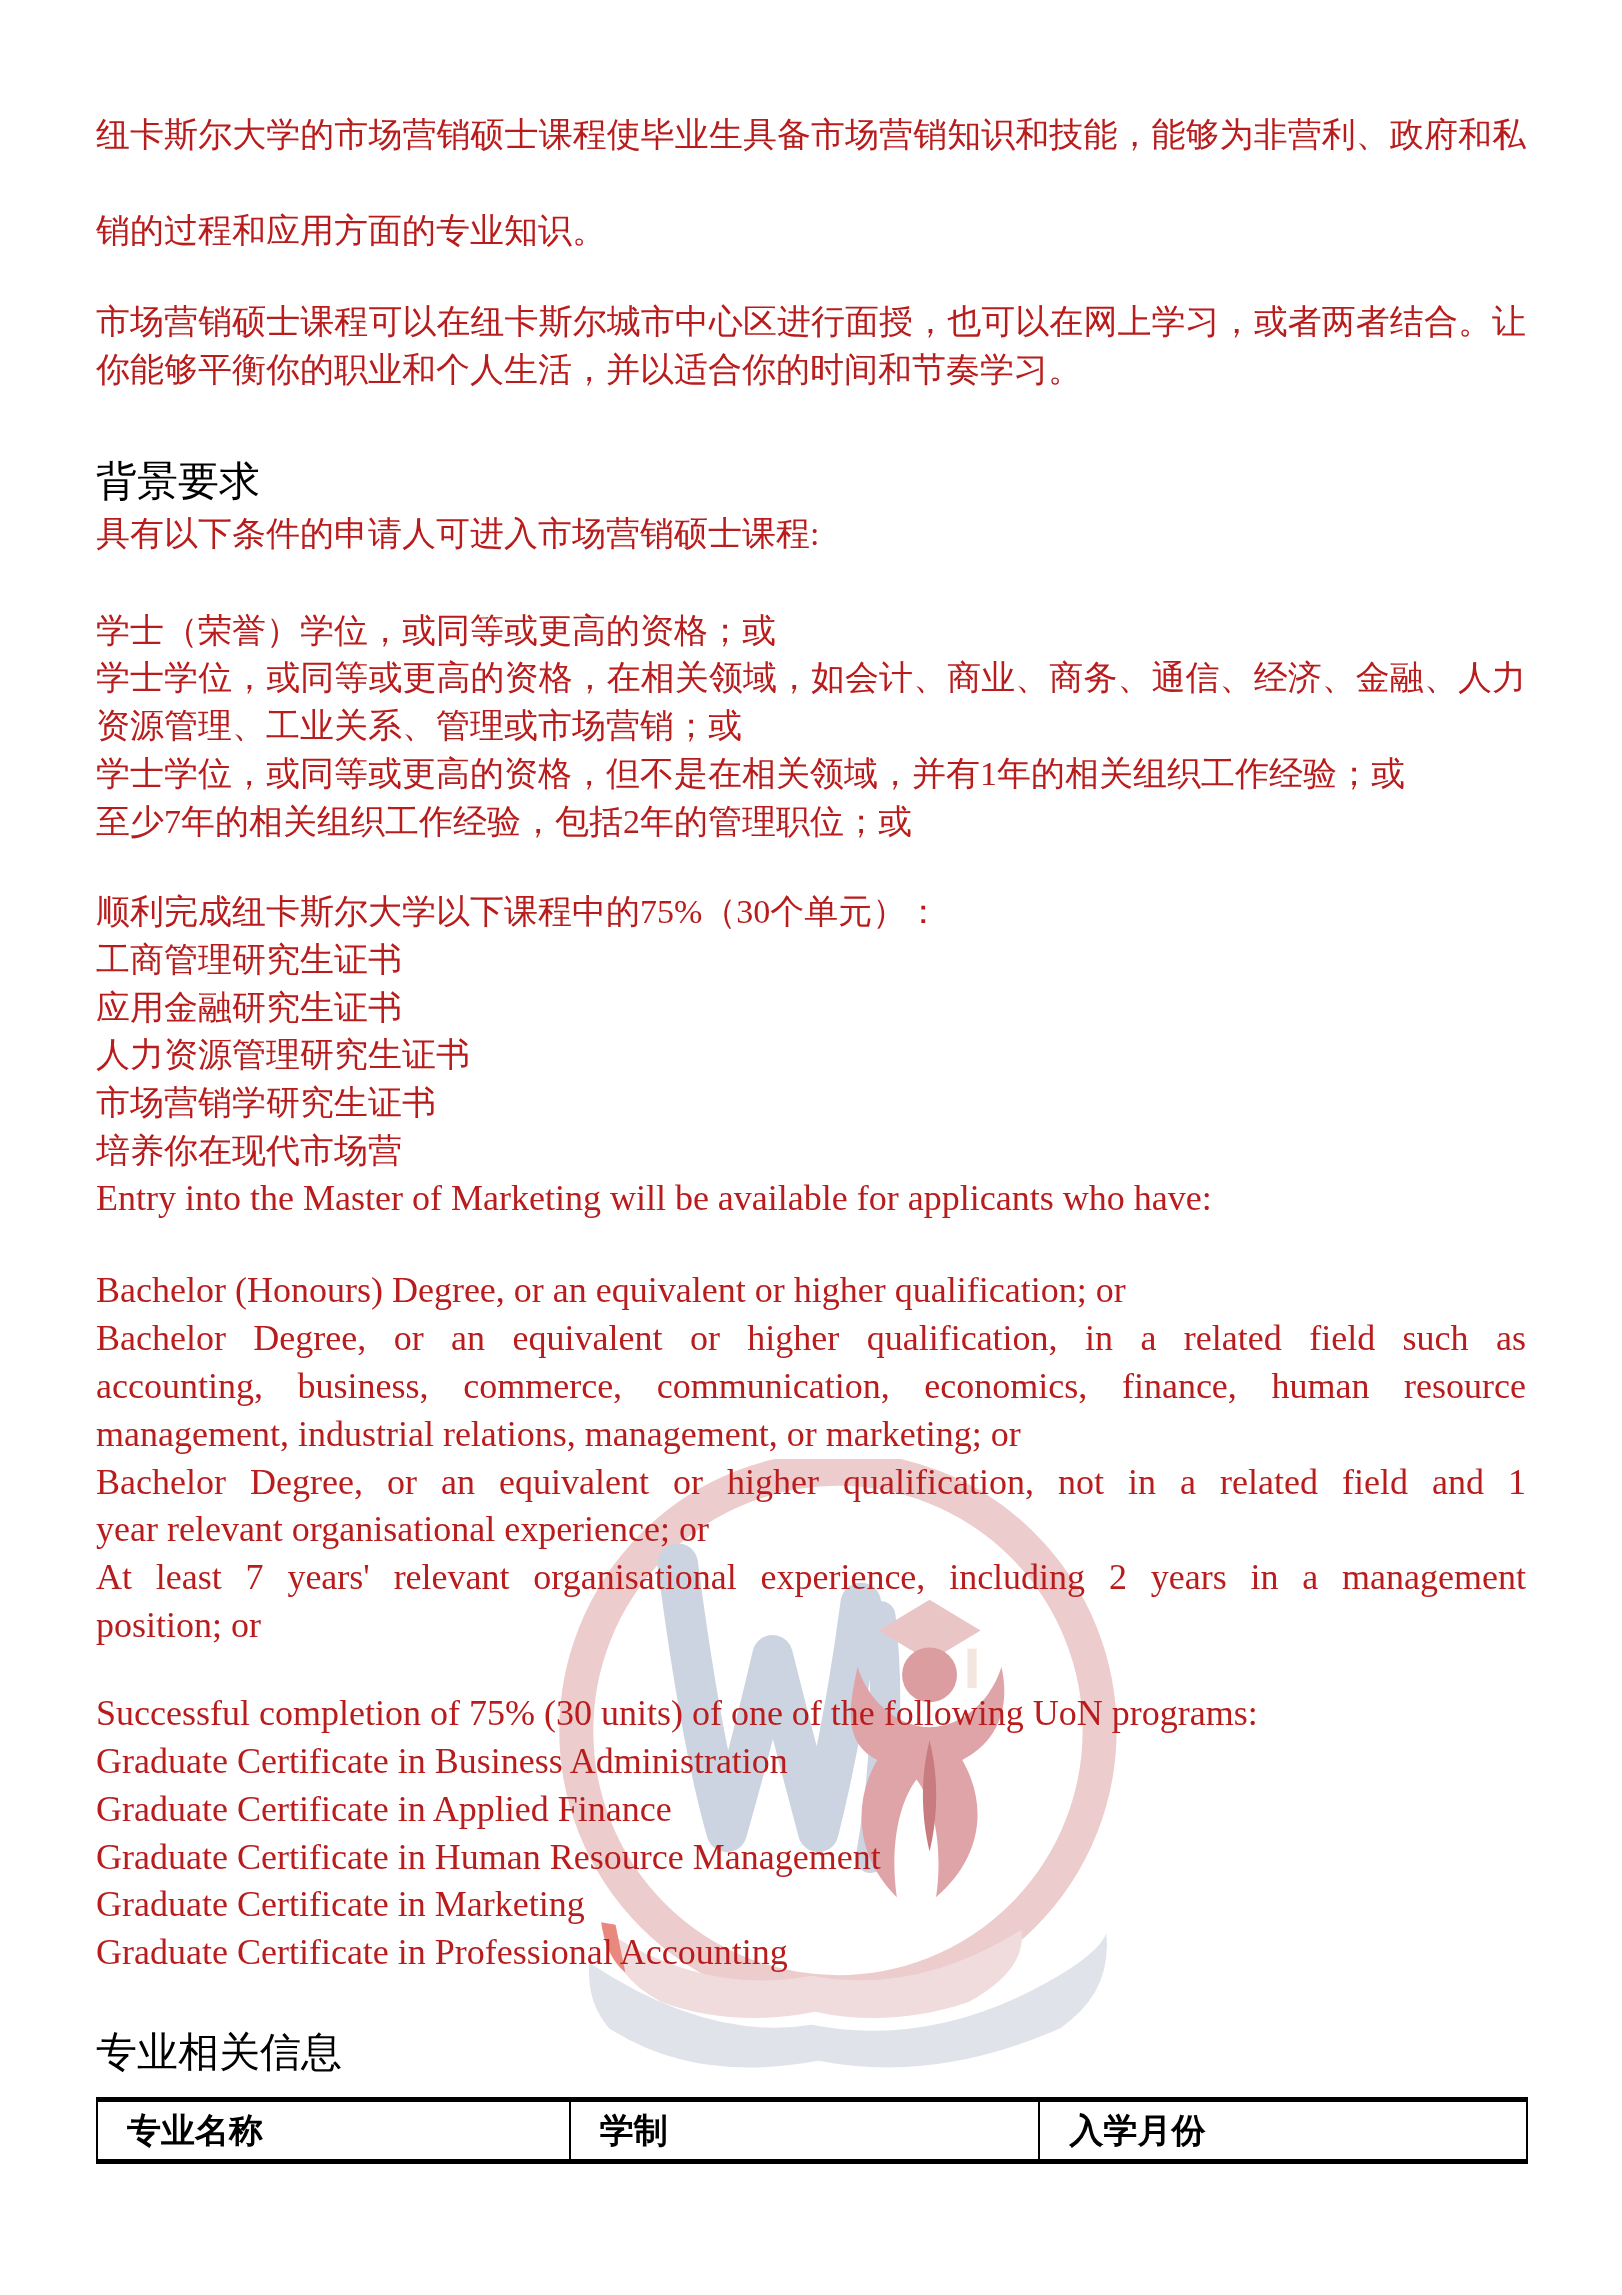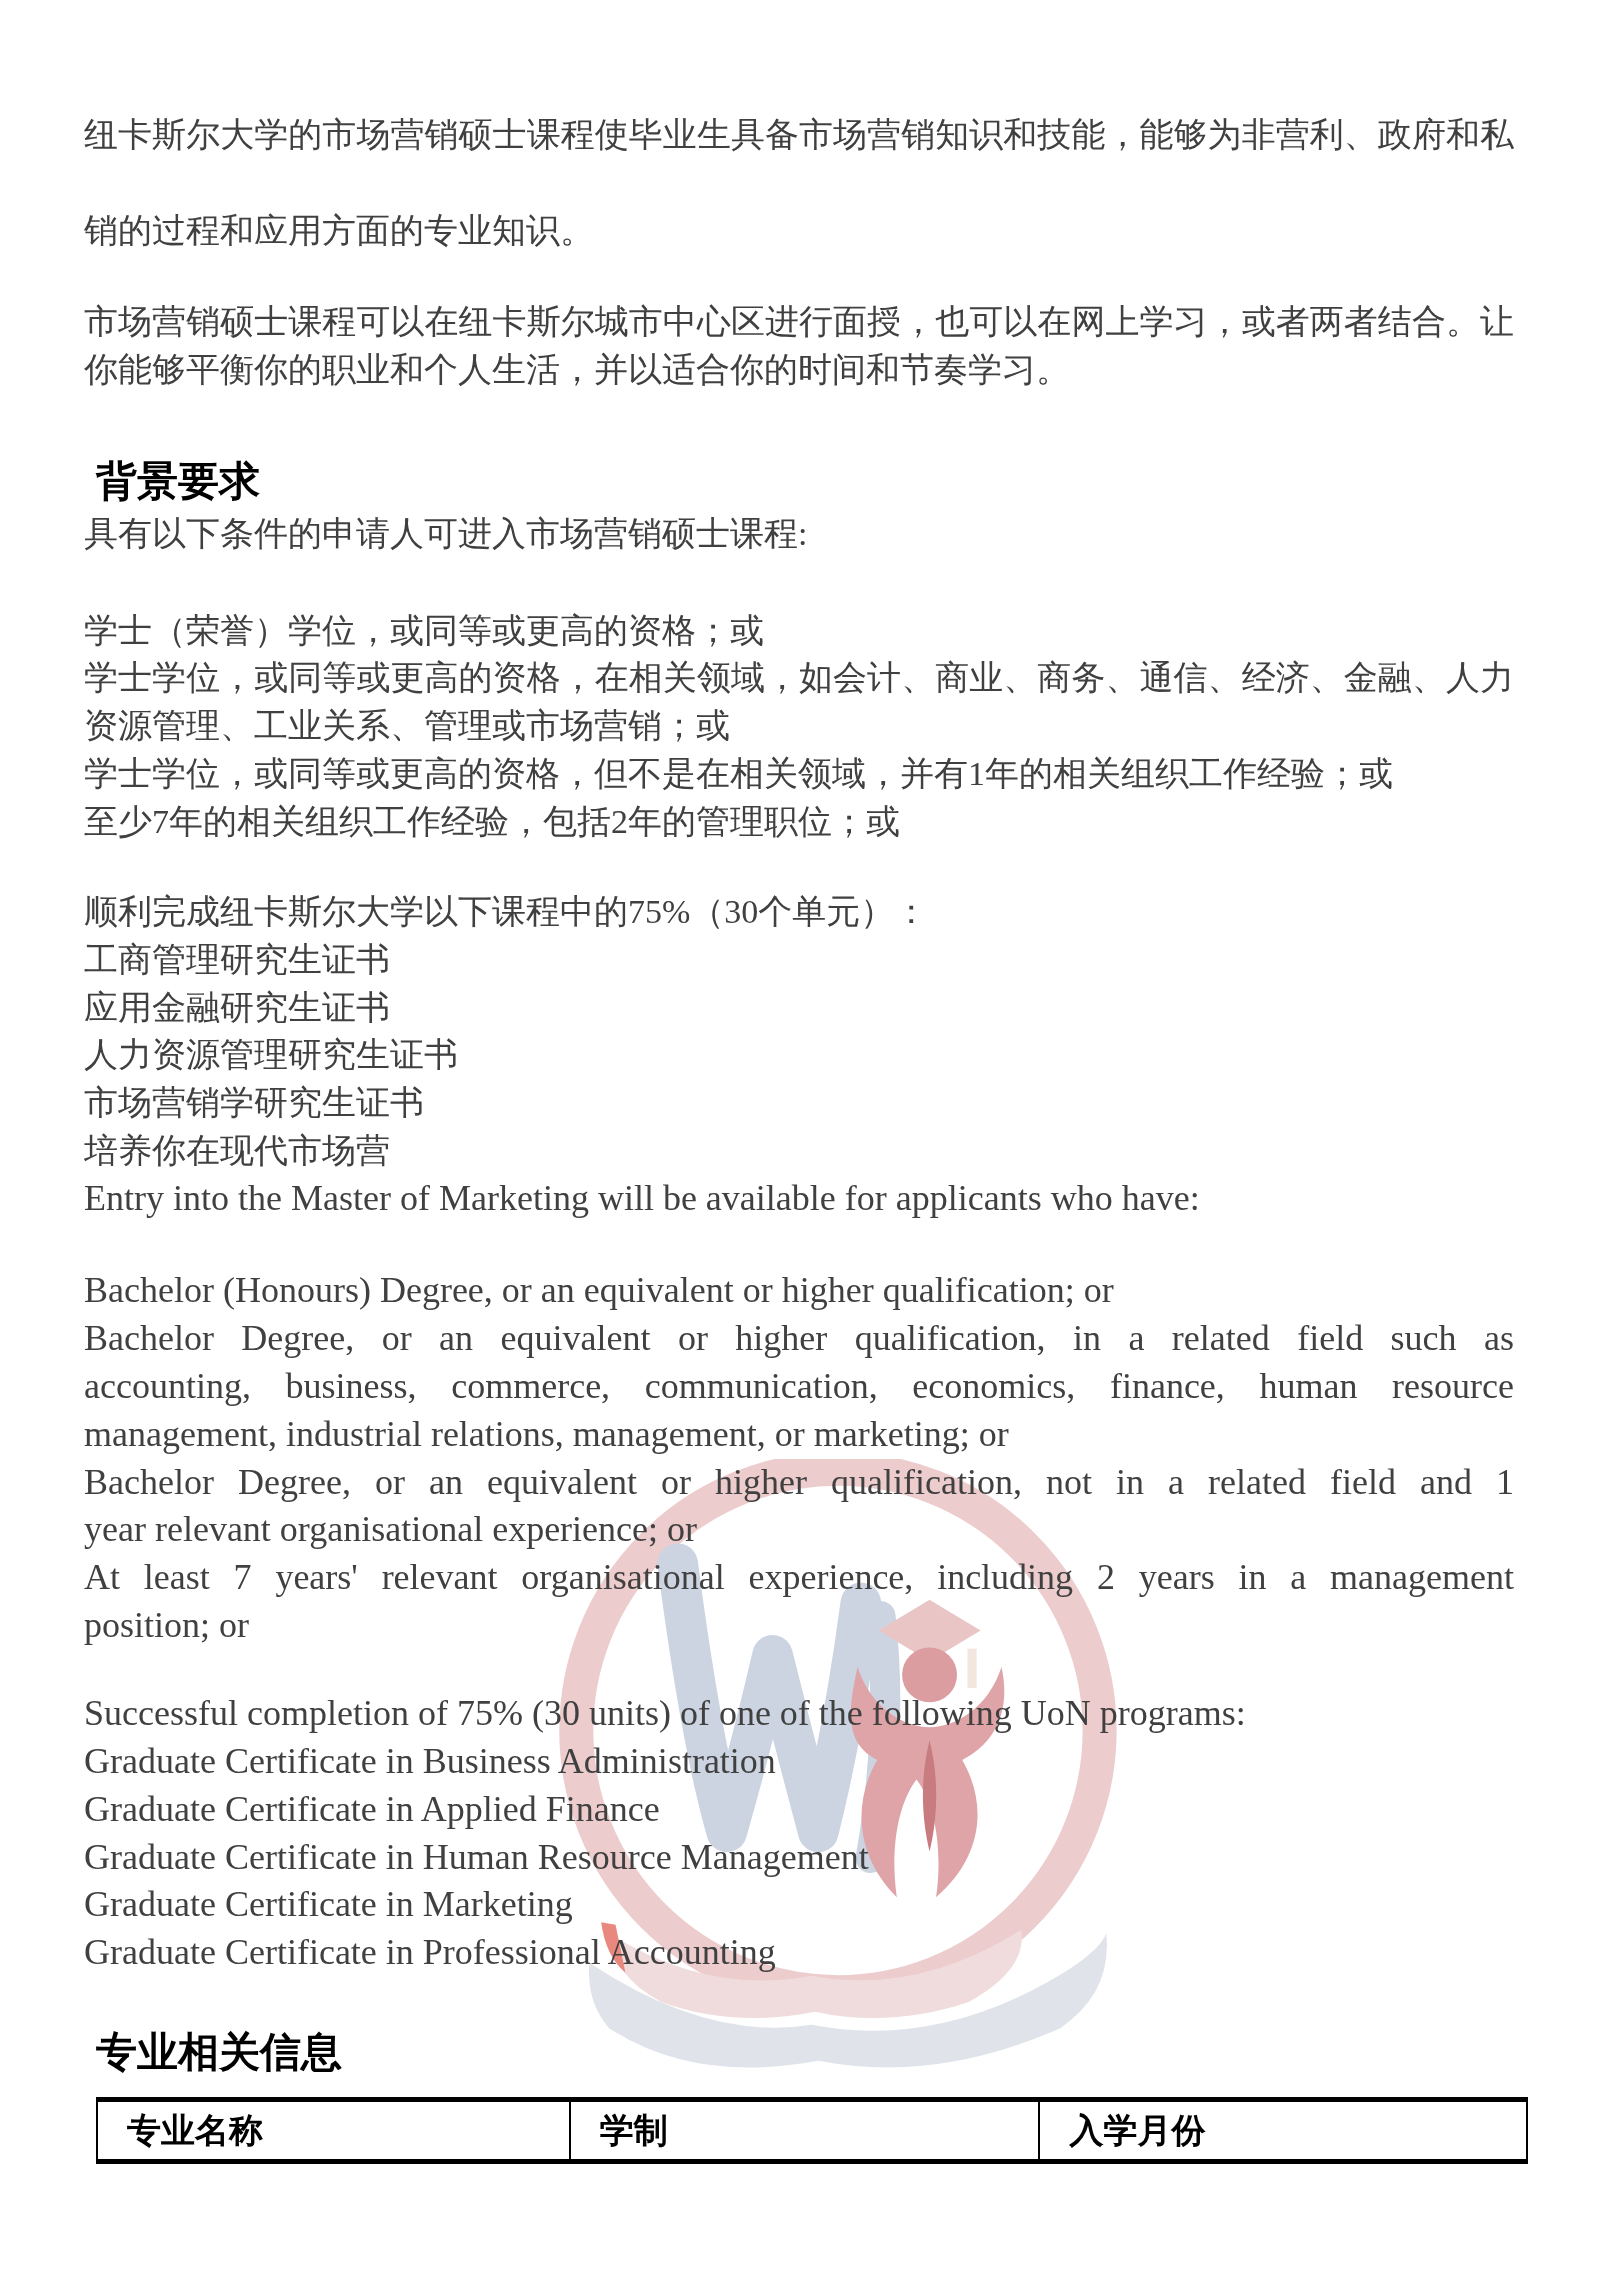--- a/index.html
+++ b/index.html
@@ -6,38 +6,38 @@
   .page {
     position:relative;
     width:1623px; height:2295px;
     background:#ffffff;
     overflow:hidden;
     font-family:"Liberation Serif","DejaVu Serif",serif;
     color:#000000;
   }
   .ln {
     position:absolute;
-    left:84px;
+    left:96px;
     white-space:nowrap;
     font-size:34px;
     line-height:47px;
-    color:#404040;
+    color:#b91c1c;
   }
   .en { font-size:36px; }
   .just {
     white-space:normal;
     width:1430px;
     text-align:justify;
     text-align-last:justify;
   }
   .hd {
     position:absolute;
     left:96px;
     font-size:41px;
-    font-weight:bold;
+    font-weight:normal;
     line-height:52px;
     white-space:nowrap;
   }
   .wm { position:absolute; left:537px; top:1459px; width:615px; height:628px; }
   .ptable {
     position:absolute;
     left:96px; top:2097px;
     width:1432px; height:67px;
     box-sizing:border-box;
     border-top:5.9px solid #000;

